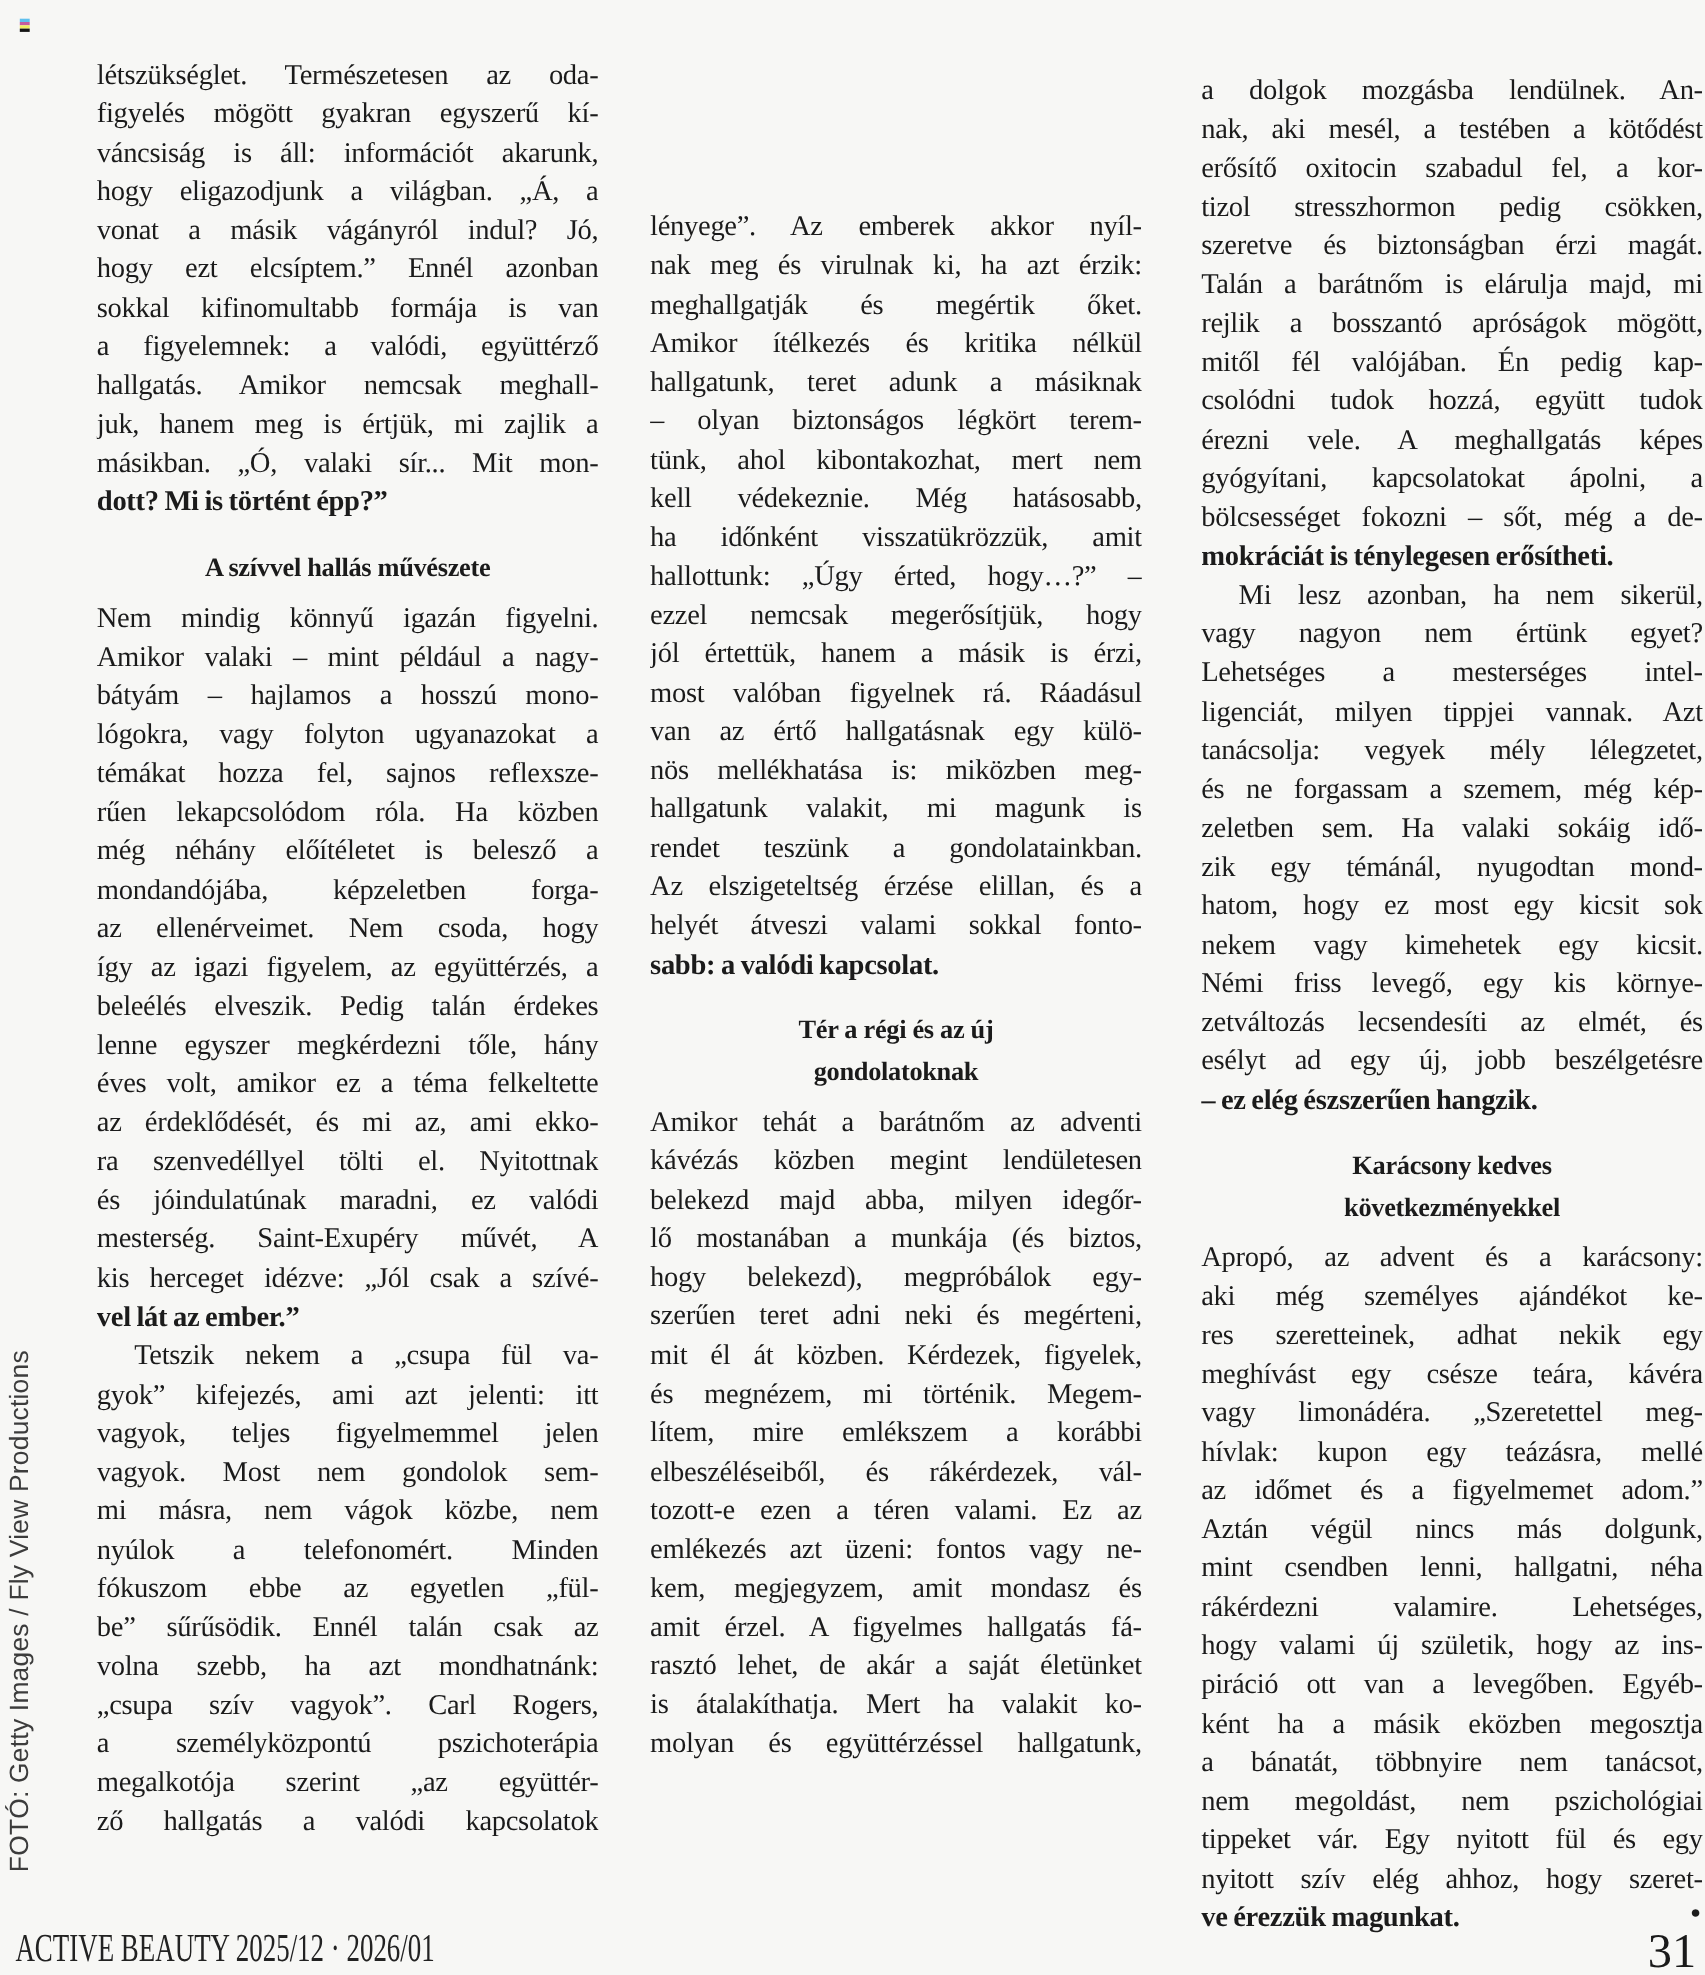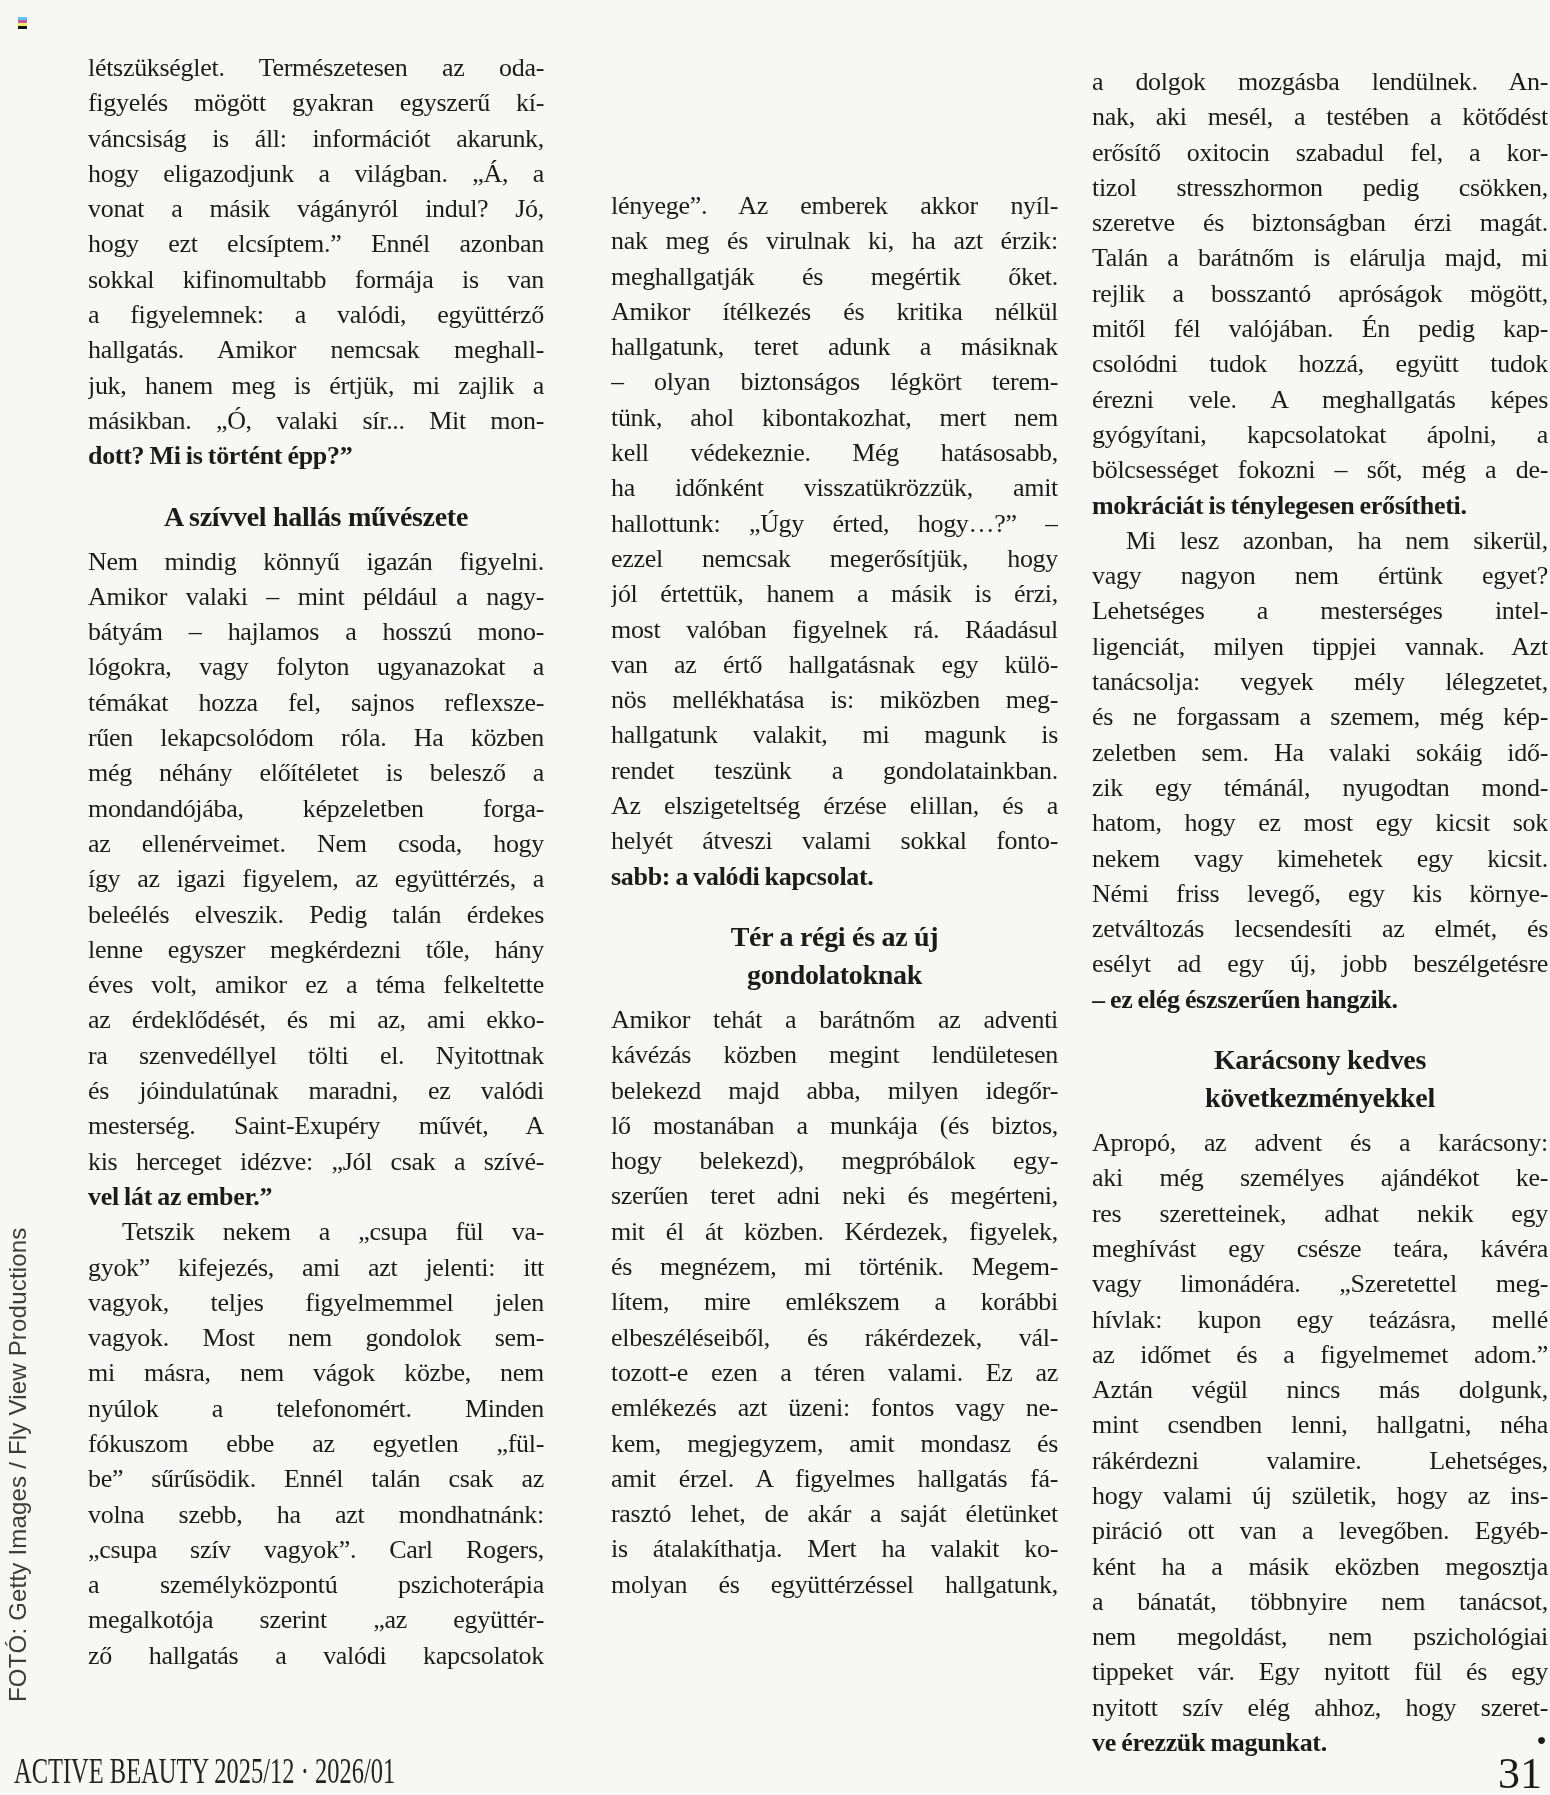--- a/index.html
+++ b/index.html
@@ -15,21 +15,21 @@
   }
   .page { position: absolute; inset: 0; }
 
   
   .reg-mark { position: absolute; left: 18px; top: 17px; width: 9px; }
   .reg-mark .stripe { width: 9px; height: 3px; }
 
   
   .column { position: absolute; margin-top: 48px; }
   .col-0 { left: 88px;  top: 2px;   width: 456px; }
-  .col-1 { left: 611px; top: 140px; width: 447px; }
+  .col-1 { left: 591px; top: 140px; width: 447px; }
   .col-2 { left: 1092px; top: 16px;  width: 456px; }
 
   .para { margin: 0; }
   .line {
     font-size: 26px;
     line-height: 35.3px;
     height: 35.3px;
     overflow: hidden;
     text-align: justify;
     text-align-last: justify;
@@ -37,21 +37,21 @@
     letter-spacing: -0.3px;
     word-spacing: -1px;
     position: relative;
     white-space: normal;
   }
   .line.last { text-align-last: left; font-weight: bold; -moz-text-align-last: left; }
   .line.indent { text-indent: 34px; }
 
   .heading {
     margin: 24px 0 8px 0;
-    font-size: 28px;
+    font-size: 24px;
     line-height: 38px;
     font-weight: bold;
     text-align: center;
     letter-spacing: -0.3px;
   }
 
   .endmark {
     position: absolute;
     right: 2px; top: 7px;
     font-size: 16px;

